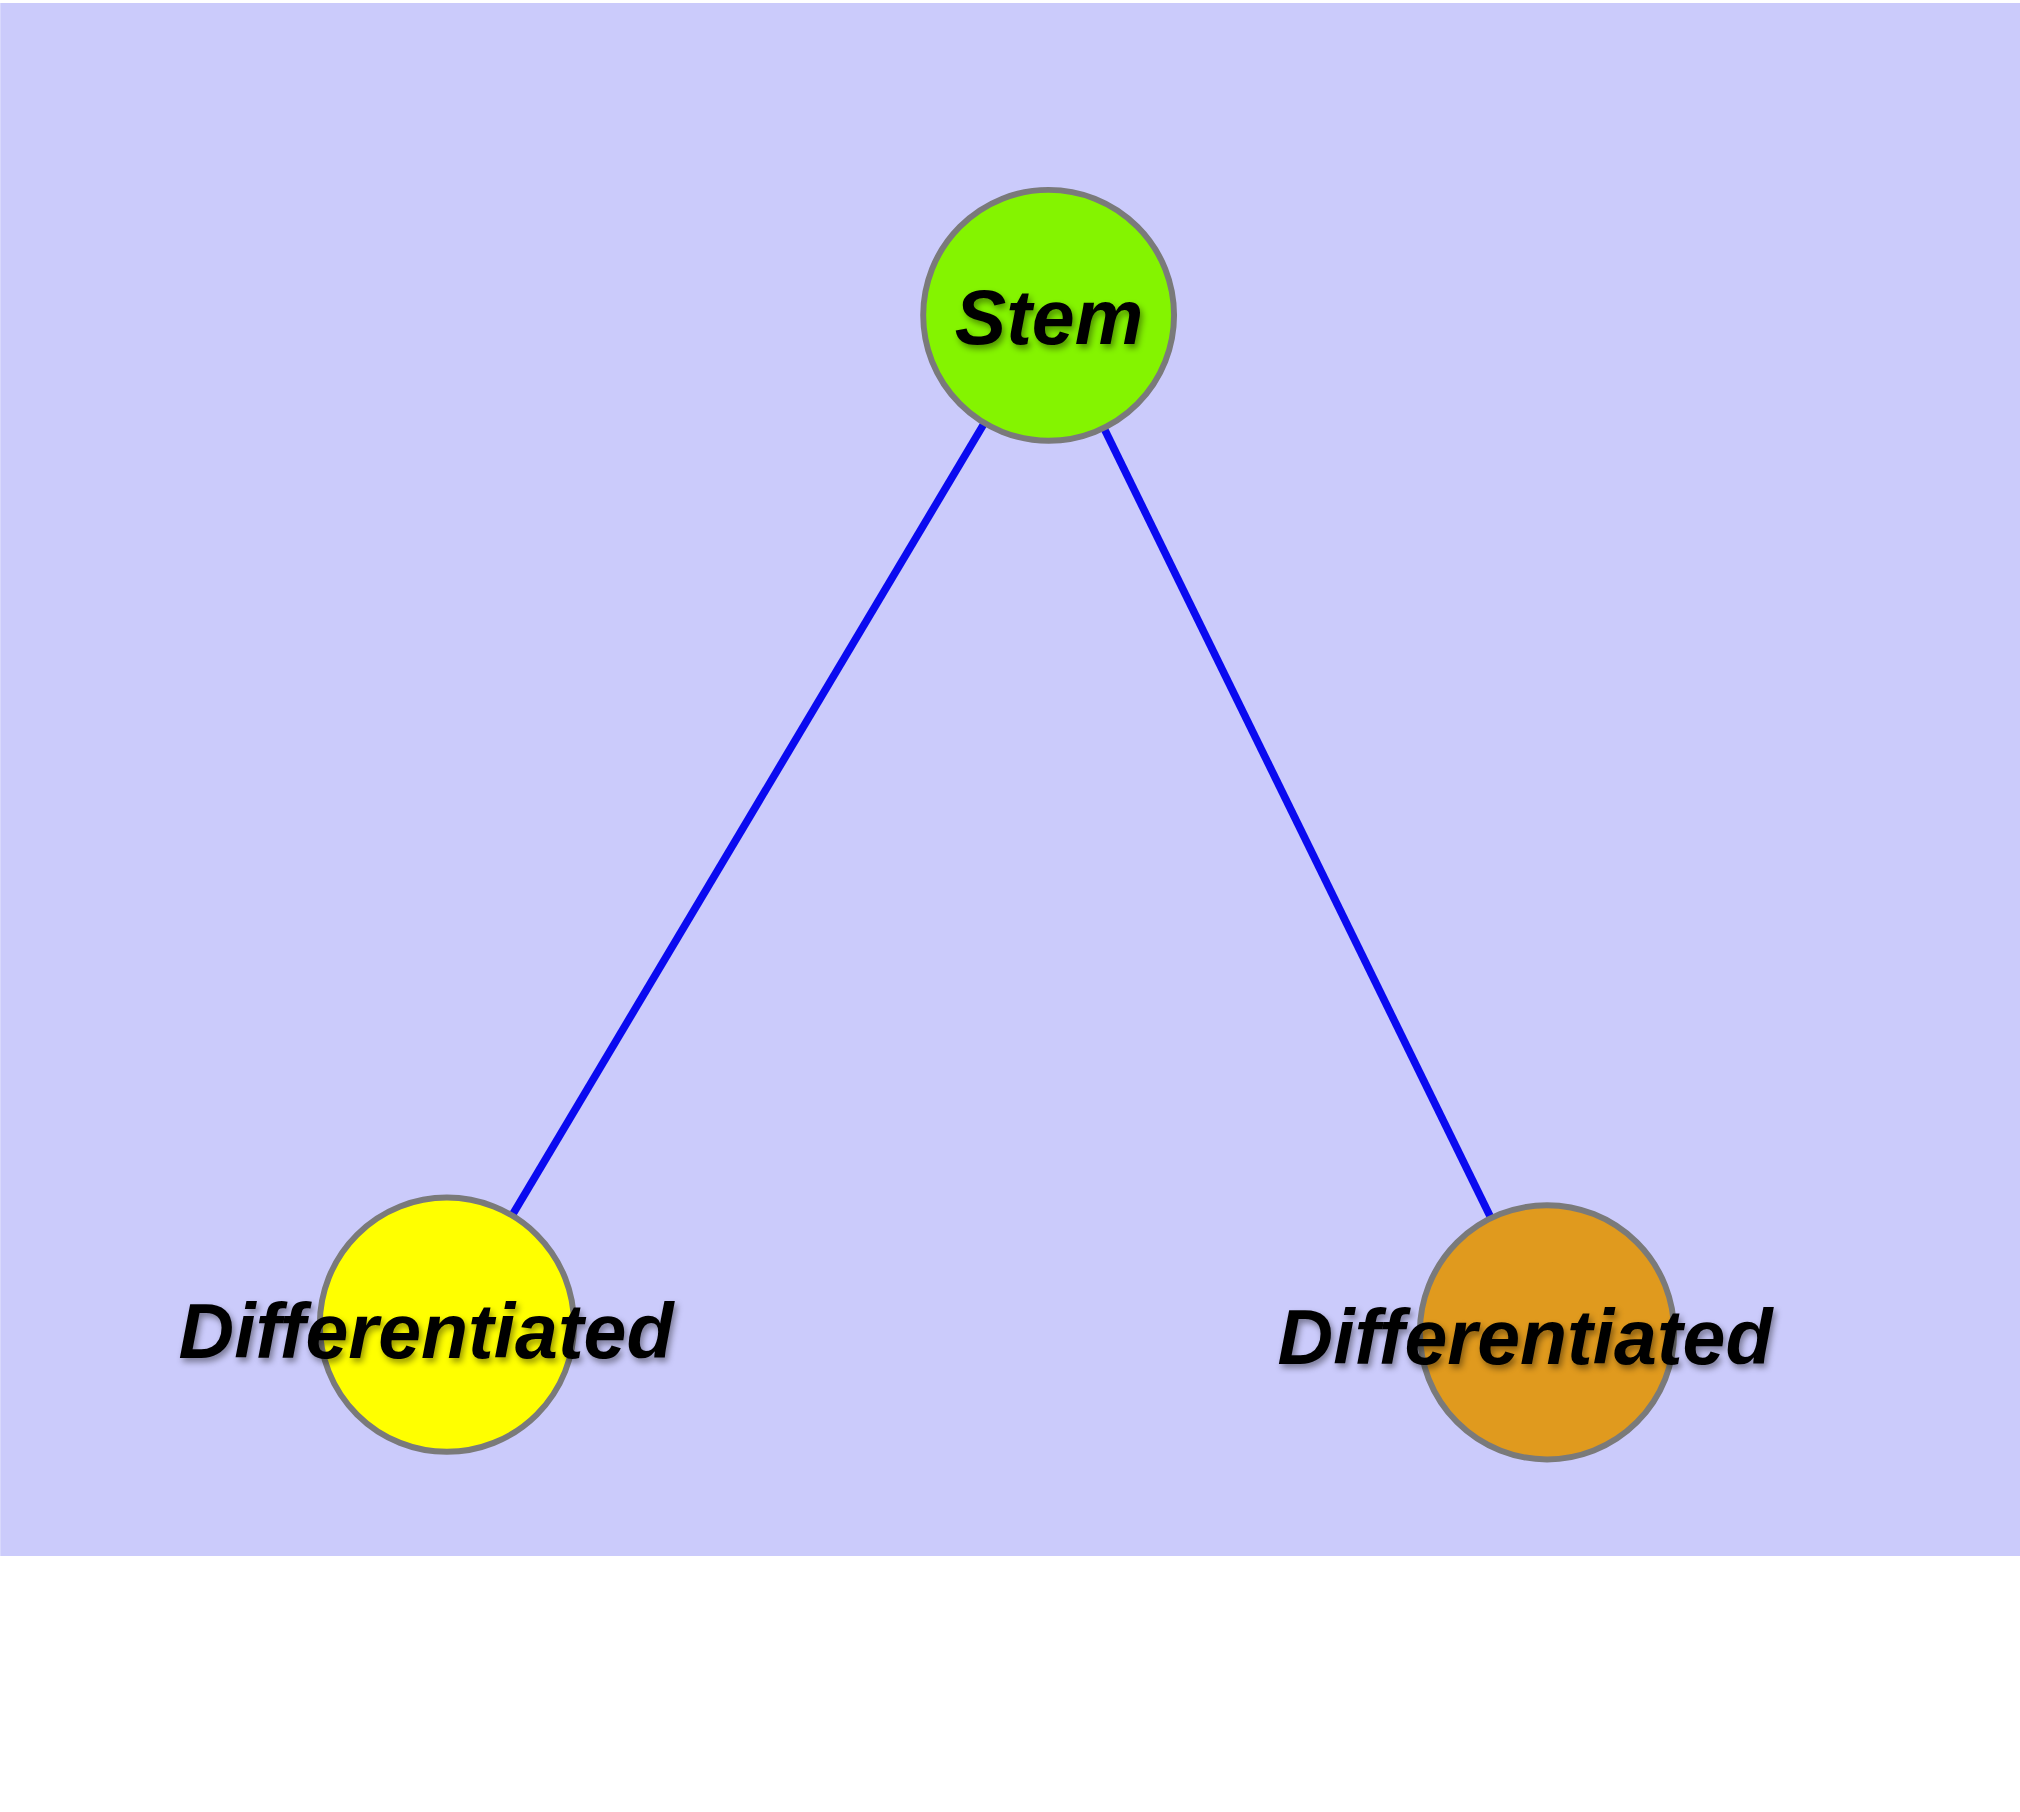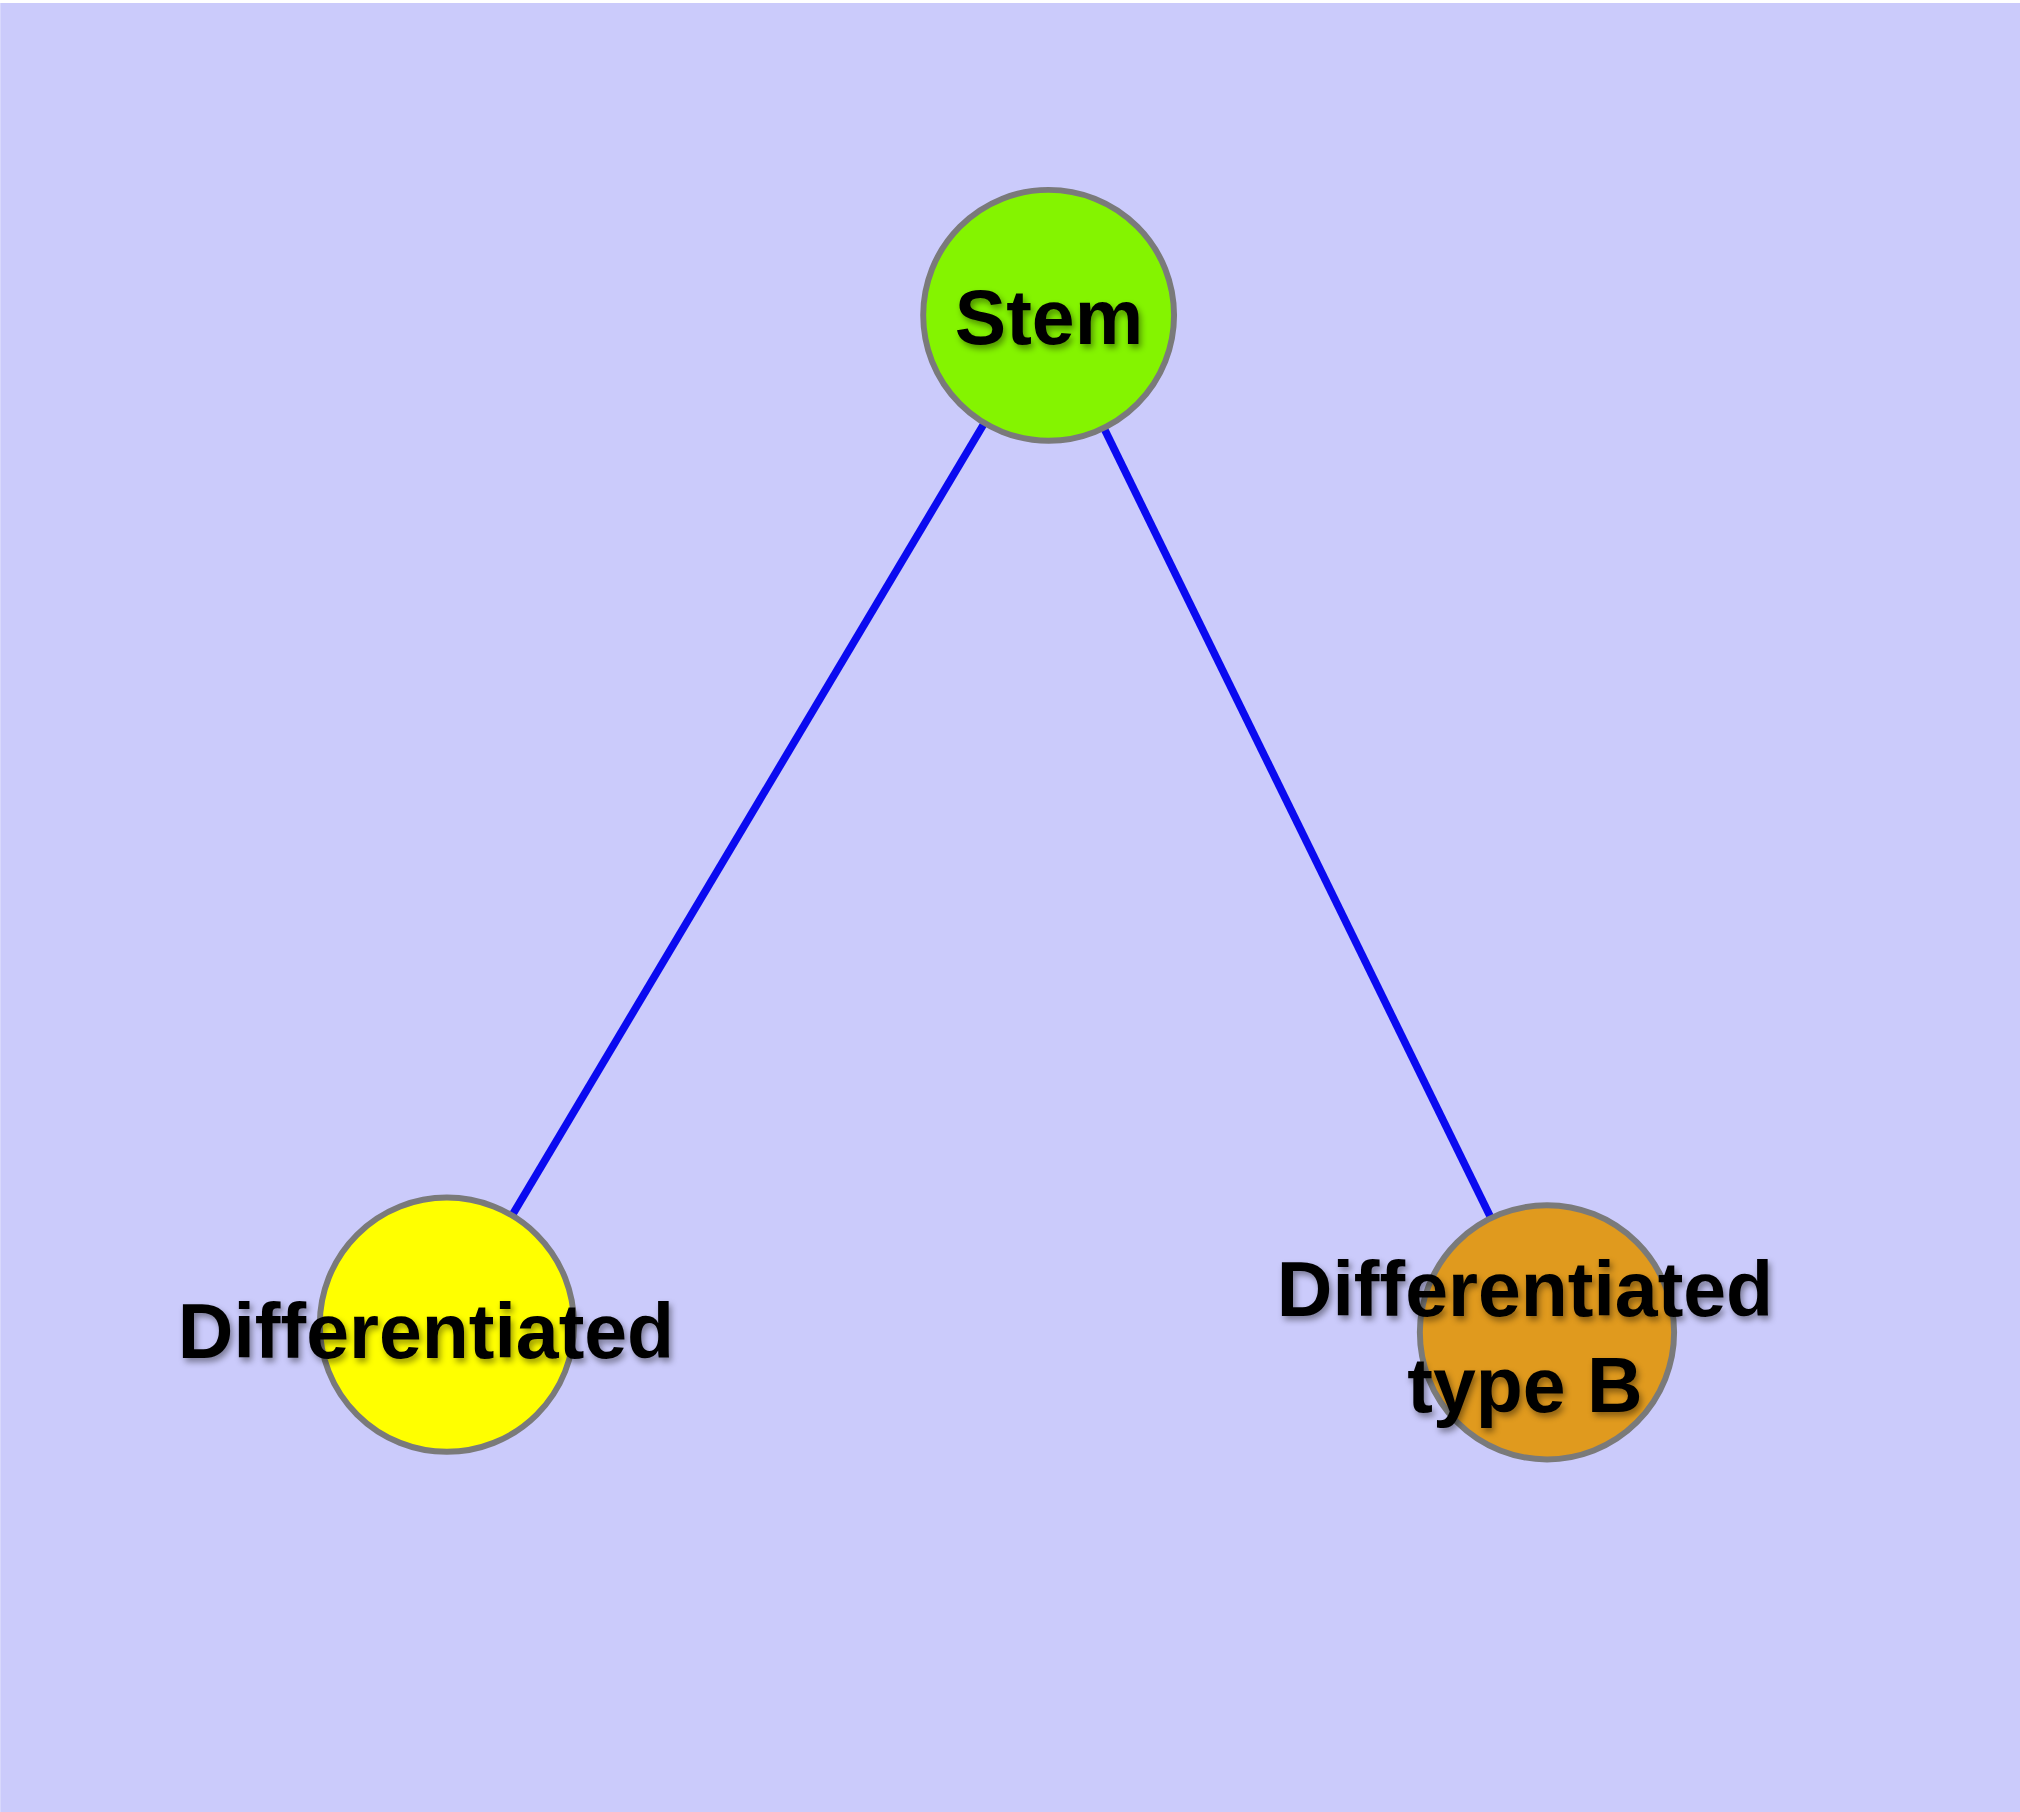--- a/index.html
+++ b/index.html
@@ -2,22 +2,23 @@
 <html style="font-size:13.6px"><head>
 <meta charset="utf-8">
 <style>
   html, body {
     margin: 0;
     padding: 0;
   }
   .canvas {
     position: relative;
     width: 2021px;
-    height: 1812px;
+    height: 1556px;
     overflow: hidden;
+    font-style: italic;
   }
   .canvas svg {
     position: absolute;
     left: 0;
     top: 0;
     display: block;
   }
   .top-strip {
     position: absolute;
     left: 0;
@@ -68,17 +69,16 @@
   <div class="node-label label-stem">
     <div>Stem</div>
   </div>
 
   <div class="node-label label-type-a">
     <div>Differentiated</div>
   </div>
 
   <div class="node-label label-type-b">
     <div>Differentiated</div>
-    <div>type B</div>
   </div>
 
 </div>
 
 
 </body></html>

